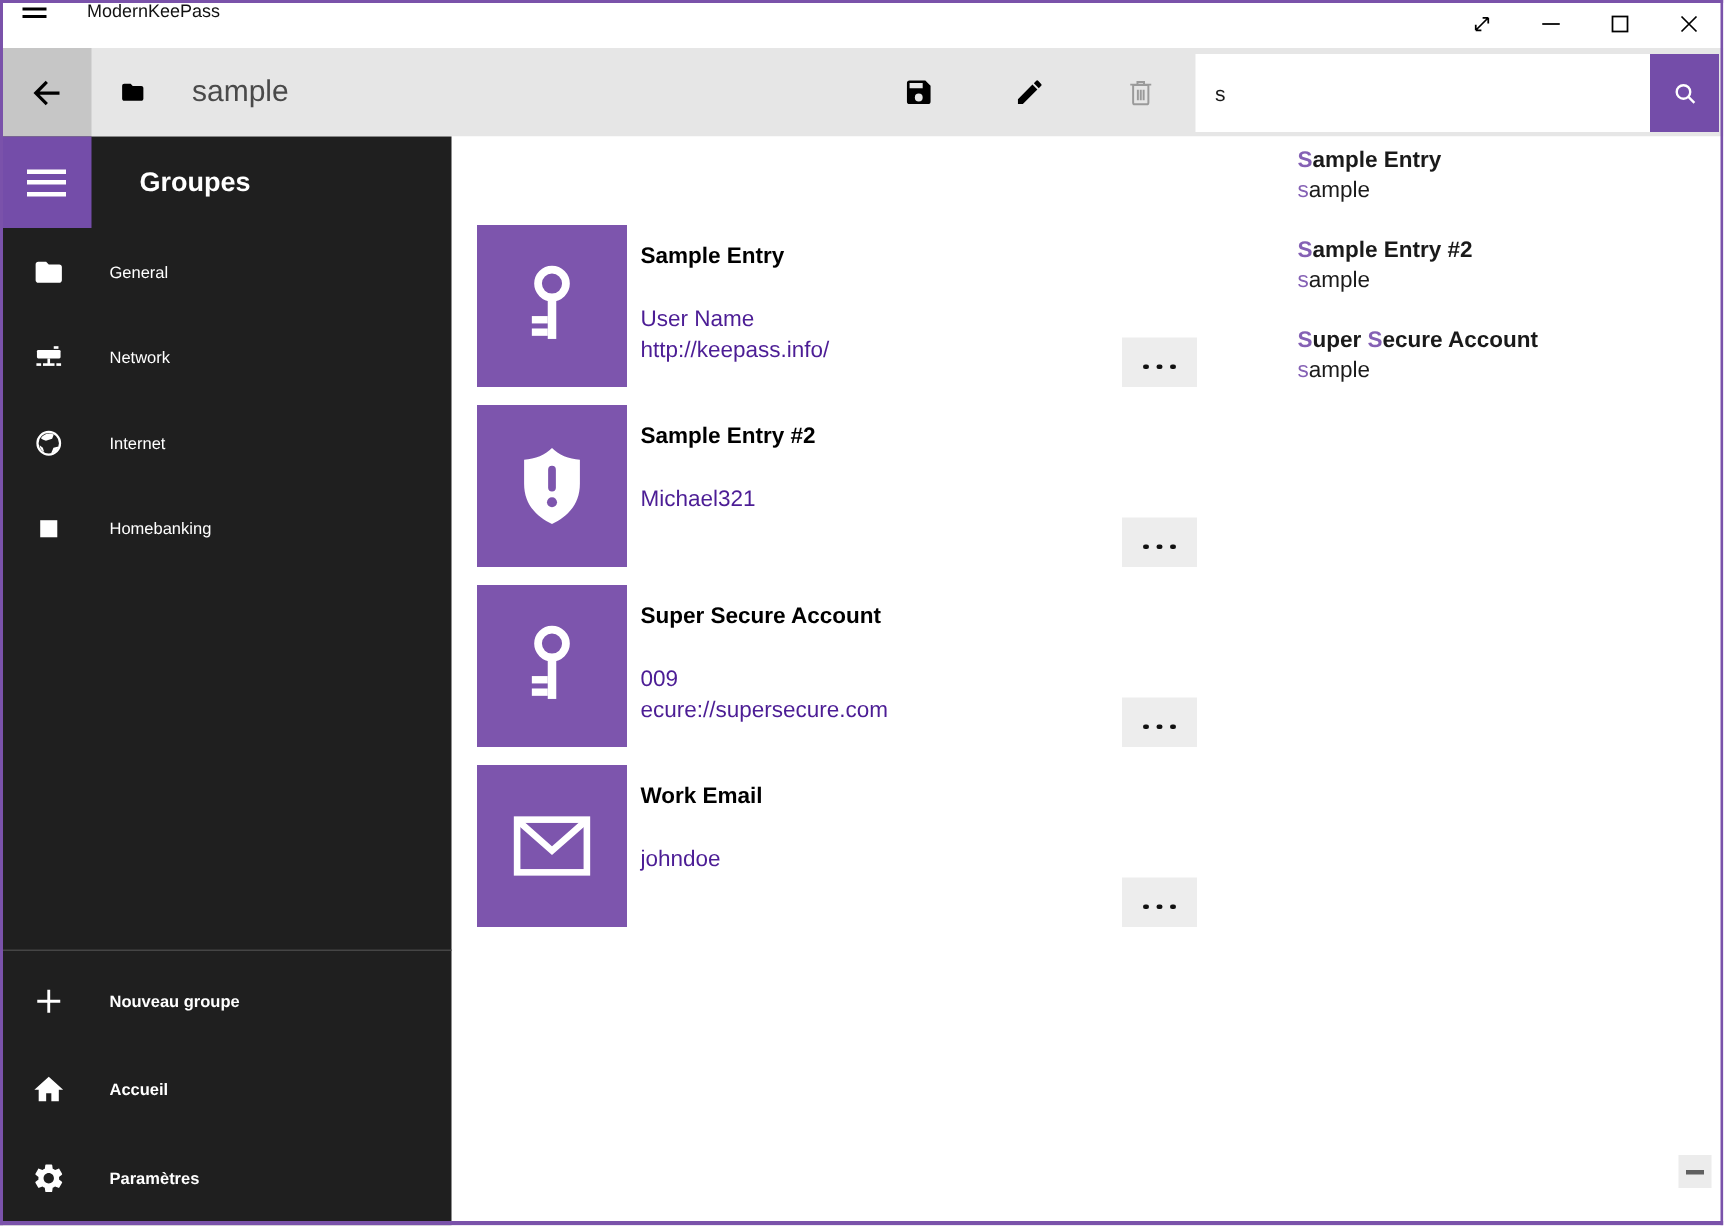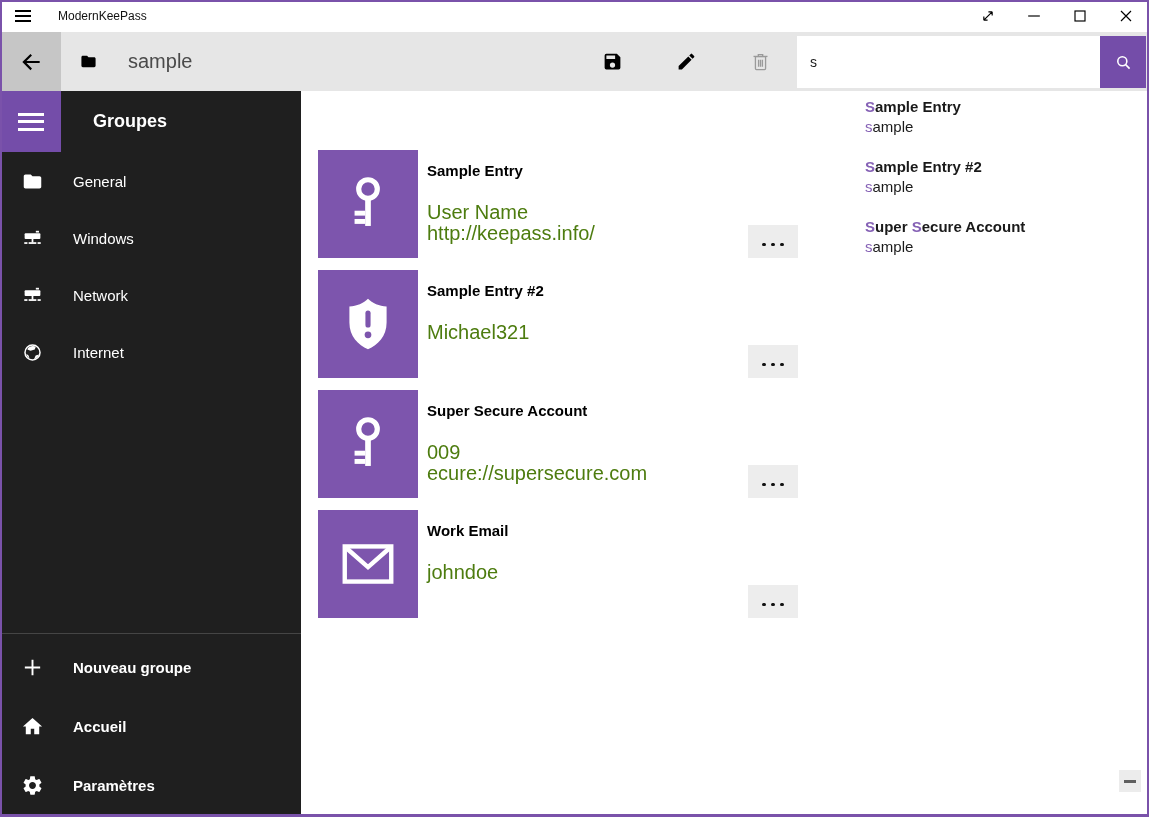--- a/index.html
+++ b/index.html
@@ -15,21 +15,21 @@
   .window{position:relative;width:1149px;height:817px;background:#fff;overflow:hidden;}
 
   
   .bseg{position:absolute;background:var(--border);z-index:60;}
   .b-top{left:0;top:0;width:100%;height:2px;}
   .b-left{left:0;top:0;width:2px;height:100%;}
   .b-right{right:0;top:0;width:2px;height:100%;}
   .b-bottom{left:0;bottom:0;width:100%;height:3px;}
 
   
-  .titlebar{position:absolute;left:0;top:0;width:100%;height:32px;background:#fff;display:flex;align-items:center;padding-left:15px;}
+  .titlebar{position:absolute;left:0;top:0;width:100%;height:32px;background:#fff;display:flex;padding-left:15px;}
   .tb-menu{display:inline-flex;color:#000;margin-right:27px;}
   .tb-title{font-size:12px;color:#111;}
   .tb-controls{position:absolute;right:0;top:0;height:32px;display:flex;}
   .tb-btn{width:46px;height:32px;display:flex;align-items:center;justify-content:center;color:#000;font-size:20px;}
   .tb-btn span{display:inline-flex;}
 
   .hb{display:inline-flex;flex-direction:column;gap:4.5px;}
   .hb i{display:block;width:26px;height:3px;background:currentColor;}
   .titlebar .hb{gap:3.5px;}
   .titlebar .hb i{width:16px;height:1.6px;}
@@ -51,34 +51,34 @@
   .search-btn span{display:inline-flex;}
 
   
   .sidebar{position:absolute;left:0;top:91px;width:301px;height:726px;background:var(--sidebar-bg);z-index:5;}
   .side-menu-btn{position:absolute;left:0;top:0;width:61px;height:61px;background:var(--accent);color:#fff;display:flex;align-items:center;justify-content:center;}
   .side-menu-btn span{display:inline-flex;}
   .side-header{position:absolute;left:93px;top:0;height:61px;line-height:61px;margin:0;font-size:18px;font-weight:700;color:#fff;}
   .group-list{position:absolute;left:0;top:62px;width:100%;}
   .side-item{display:flex;align-items:center;height:57px;color:#fff;}
   .side-icon{width:30px;margin-left:17px;display:flex;justify-content:center;align-items:center;font-size:21px;color:#fff;}
-  .side-label{margin-left:26px;font-size:15px;color:#fff;}
+  .side-label{margin-left:26px;font-size:11px;color:#fff;}
   .side-sep{position:absolute;left:0;top:542px;width:100%;height:1px;background:#454545;}
   .action-list{position:absolute;left:0;top:547px;width:100%;}
   .side-action{height:59px;}
   .side-action .side-icon{font-size:23px;}
   .side-action .side-label{font-weight:700;}
 
   
   .main{position:absolute;left:301px;top:91px;width:848px;height:726px;background:#fff;}
   .entry{position:absolute;left:17px;width:490px;height:108px;}
   .tile{position:absolute;left:0;top:0;width:100px;height:108px;background:var(--tile);display:flex;align-items:center;justify-content:center;color:#fff;}
   .tile-ic{display:inline-flex;font-size:62px;}
   .entry-title{position:absolute;left:109px;top:12px;font-size:15px;font-weight:700;color:#000;white-space:nowrap;}
-  .entry-lines{position:absolute;left:109px;top:52px;font-size:20px;line-height:21px;color:#4d7c0f;white-space:nowrap;}
+  .entry-lines{position:absolute;left:109px;top:52px;font-size:15px;line-height:21px;color:#4c1d95;white-space:nowrap;}
   .more-btn{position:absolute;left:430px;top:75px;width:50px;height:33px;background:#ededed;display:flex;align-items:center;justify-content:center;}
   .dots{display:inline-flex;gap:5.5px;}
   .dots i{display:block;width:3.5px;height:3.5px;border-radius:50%;background:#111;}
 
   
   .suggestions{position:absolute;left:564px;top:6px;width:280px;background:#fff;}
   .sug-item{height:40px;margin-bottom:20px;}
   .sug-title{font-size:15px;font-weight:700;line-height:20px;color:#1a1a1a;white-space:nowrap;}
   .sug-sub{font-size:15px;line-height:20px;color:#1a1a1a;}
   .hl{color:var(--match);}
@@ -212,45 +212,40 @@
     <span class="side-icon">
             <svg viewBox="0 0 24 24" width="1em" height="1em" fill="currentColor">
               <rect x="3" y="6" width="18" height="6.5" rx="1"></rect>
               <rect x="15.8" y="3.2" width="3.6" height="2"></rect>
               <rect x="11" y="12.5" width="2" height="4.2"></rect>
               <rect x="7.6" y="16.2" width="8.8" height="2"></rect>
               <rect x="2.6" y="16.2" width="3.6" height="2"></rect>
               <rect x="17.8" y="16.2" width="3.6" height="2"></rect>
             </svg>
           </span>
-    <span class="side-label">Windows</span>
-  </li>
-        <li class="side-item">
-    <span class="side-icon">
-            <svg viewBox="0 0 24 24" width="1em" height="1em" fill="currentColor">
-              <rect x="3" y="6" width="18" height="6.5" rx="1"></rect>
-              <rect x="15.8" y="3.2" width="3.6" height="2"></rect>
-              <rect x="11" y="12.5" width="2" height="4.2"></rect>
-              <rect x="7.6" y="16.2" width="8.8" height="2"></rect>
-              <rect x="2.6" y="16.2" width="3.6" height="2"></rect>
-              <rect x="17.8" y="16.2" width="3.6" height="2"></rect>
-            </svg>
-          </span>
     <span class="side-label">Network</span>
   </li>
         <li class="side-item">
     <span class="side-icon">
             <svg viewBox="0 0 24 24" width="1em" height="1em">
               <circle cx="12" cy="12" r="8.6" fill="none" stroke="currentColor" stroke-width="1.7"></circle>
               <path fill="currentColor" d="M6 8.2C8 4.9 12.5 3.6 15.8 5.4L14.6 8.6 9.8 10 7.4 9.2z"></path>
               <path fill="currentColor" d="M13.4 19.8c2.8-.5 5.2-2.6 6-5.4l-3.8 1-1.6 3.8z"></path>
               <path fill="currentColor" d="M5 13.5l2.5 2 1 3C6.4 17.6 5.2 15.7 5 13.5z"></path>
             </svg>
           </span>
     <span class="side-label">Internet</span>
+  </li>
+        <li class="side-item">
+    <span class="side-icon">
+            <svg viewBox="0 0 24 24" width="1em" height="1em">
+              <rect x="5.5" y="5.5" width="13" height="13" fill="currentColor"></rect>
+            </svg>
+          </span>
+    <span class="side-label">Homebanking</span>
   </li>
       </ul>
     <div class="side-sep"></div>
     <ul class="action-list">
         <li class="side-item side-action">
     <span class="side-icon">
             <svg viewBox="0 0 24 24" width="1em" height="1em">
               <path fill="currentColor" d="M11 4h2v7h7v2h-7v7h-2v-7H4v-2h7z"></path>
             </svg>
           </span>

